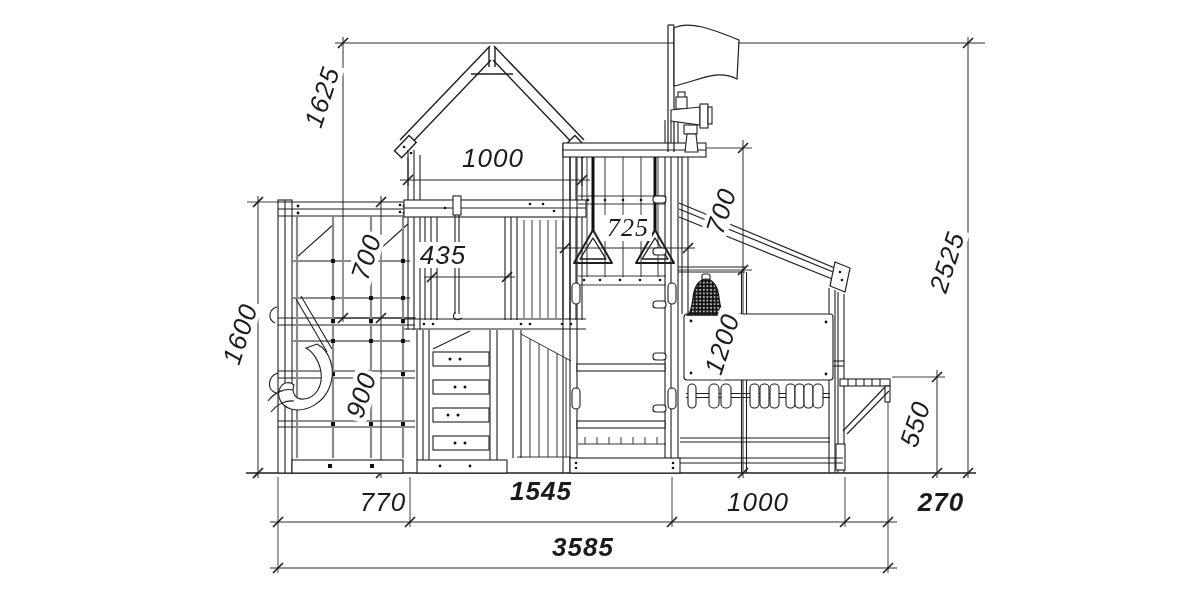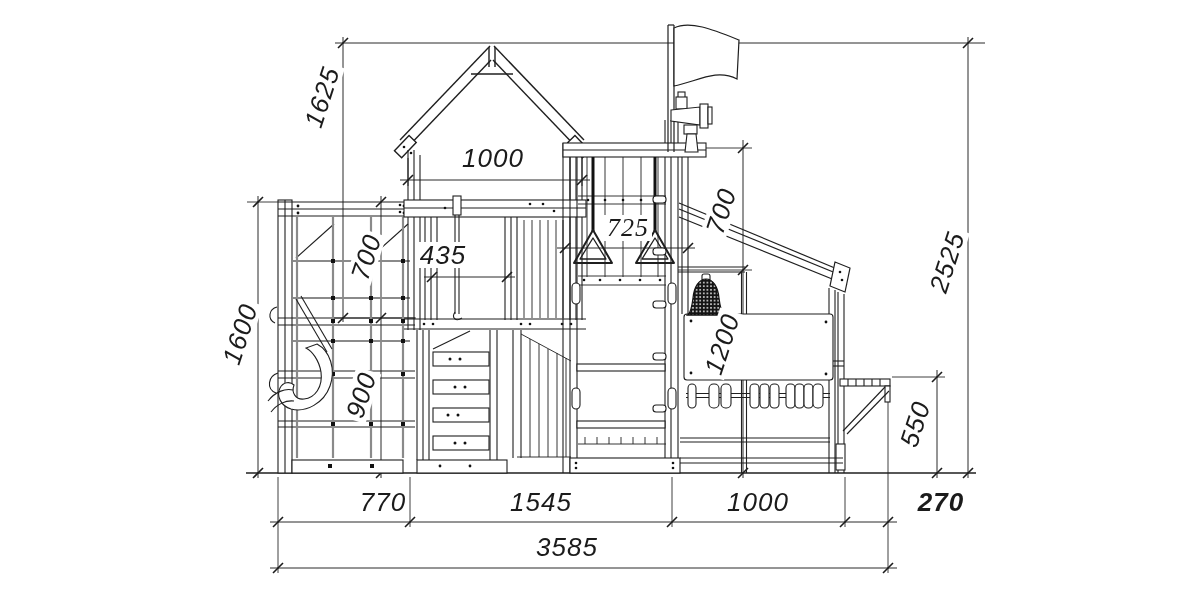--- a/index.html
+++ b/index.html
@@ -454,18 +454,18 @@
 <div class="dim" style="left:443px;top:255px;">435</div>
 <div class="dim" style="left:628px;top:228px;font-family:Liberation Serif, serif;">725</div>
 <div class="dim rot" style="left:721px;top:211px;">700</div>
 <div class="dim rot" style="left:947px;top:262px;">2525</div>
 <div class="dim rot" style="left:240px;top:334px;">1600</div>
 <div class="dim rot" style="left:366px;top:257px;">700</div>
 <div class="dim rot" style="left:361px;top:395px;">900</div>
 <div class="dim rot" style="left:722px;top:344px;">1200</div>
 <div class="dim rot" style="left:915px;top:424px;">550</div>
 <div class="dim" style="left:344px;top:502px;margin-left:39px;">770</div>
-<div class="dim" style="left:541px;top:502px;">1545</div>
+<div class="dim" style="left:541px;top:491px;font-weight:bold;">1545</div>
 <div class="dim" style="left:758px;top:502px;">1000</div>
 <div class="dim" style="left:941px;top:502px;font-weight:bold;">270</div>
-<div class="dim" style="left:567px;top:547px;">3585</div>
+<div class="dim" style="left:583px;top:547px;font-weight:bold;">3585</div>
 
 </div>
 
 </body></html>

